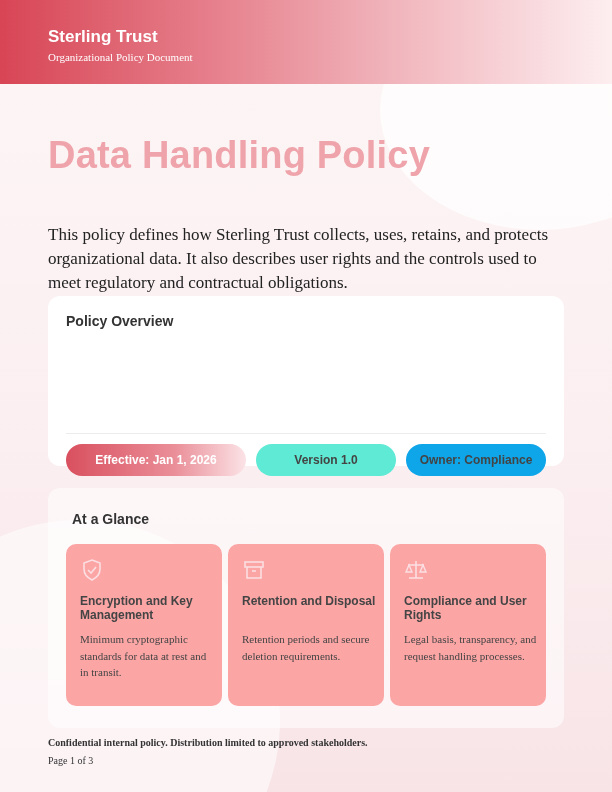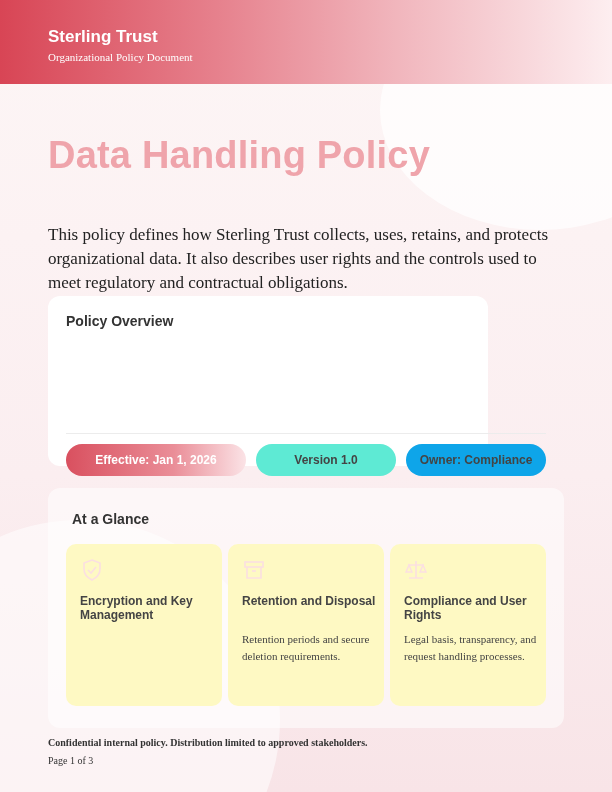--- a/index.html
+++ b/index.html
@@ -12,37 +12,37 @@
            background:#ffffff; opacity:.55; }
   .header { position:absolute; left:0; top:0; width:612px; height:84px;
             background: linear-gradient(90deg,#d84555 0%, #e6808c 35%, #f1b6bd 65%, #fdeef0 100%); }
   .brand { position:absolute; left:48px; top:27px; font-family:"Liberation Sans",sans-serif; font-weight:bold;
            font-size:17px; color:#fff; }
   .brand-sub { position:absolute; left:48px; top:51px; font-size:11px; color:#fff; font-family:"Liberation Serif",serif; }
   .title { position:absolute; left:48px; top:134px; font-family:"Liberation Sans",sans-serif; font-weight:bold;
            font-size:38px; color:#efa4ab; letter-spacing:.2px; }
   .intro { position:absolute; left:48px; top:223px; width:500px; font-family:"Liberation Serif",serif;
            font-size:17px; line-height:24px; color:#222; }
-  .card { position:absolute; left:48px; top:296px; width:440px; height:170px; background:#fff; border-radius:12px; }
+  .card { position:absolute; left:48px; top:296px; width:516px; height:170px; background:#fff; border-radius:12px; }
   .card h2 { position:absolute; left:18px; top:17px; margin:0; font-family:"Liberation Sans",sans-serif;
              font-weight:bold; font-size:14px; color:#333; }
   .card p { position:absolute; left:18px; top:48px; width:482px; margin:0; font-family:"Liberation Serif",serif;
             font-size:12px; line-height:19px; color:#333; }
   .divider { position:absolute; left:66px; top:433px; width:480px; height:1px; background:#ececec; }
   .pill { position:absolute; top:444px; height:32px; border-radius:16px; display:flex; align-items:center;
           justify-content:center; font-family:"Liberation Sans",sans-serif; font-weight:bold; font-size:12px; }
   .pill.eff { left:66px; width:180px; color:#fff;
               background:linear-gradient(90deg,#d9505f 0%,#ea8e98 60%,#fbe3e6 100%); }
   .pill.ver { left:256px; width:140px; background:#5eead4; color:#444; }
   .pill.own { left:406px; width:140px; background:#0ea5e9; color:#444; }
   .glance { position:absolute; left:48px; top:488px; width:516px; height:240px; background:rgba(255,255,255,.55);
             border-radius:12px; }
   .glance h2 { position:absolute; left:18px; top:17px; margin:6px; font-family:"Liberation Sans",sans-serif;
                font-weight:bold; font-size:14px; color:#333; }
-  .tile { position:absolute; top:544px; width:156px; height:162px; background:#fef9c3; border-radius:10px; }
+  .tile { position:absolute; top:544px; width:156px; height:162px; background:#fca5a5; border-radius:10px; }
   .tile .ic { position:absolute; left:14px; top:14px; width:24px; height:24px; }
   .tile h3 { position:absolute; left:14px; top:50px; width:134px; margin:0; font-family:"Liberation Sans",sans-serif;
              font-weight:bold; font-size:12px; line-height:14px; color:#444; }
   .tile p { position:absolute; left:14px; top:87px; width:134px; margin:0; font-family:"Liberation Serif",serif;
             font-size:11px; line-height:16.5px; color:#444; }
   .foot1 { position:absolute; left:48px; top:737px; font-size:10px; font-family:"Liberation Serif",serif; color:#333;font-weight:bold; }
   .foot2 { position:absolute; left:48px; top:755px; font-size:10px; font-family:"Liberation Serif",serif; color:#333; }
 </style>
 </head>
 <body>
@@ -69,20 +69,21 @@
 <div class="glance">
   <h2>At a Glance</h2>
 </div>
 
 <div class="tile" style="left:66px">
   <svg class="ic" viewBox="0 0 24 24">
     <path d="M12 2 L20 5 V11 C20 16 16 20 12 22 C8 20 4 16 4 11 V5 Z" fill="none" stroke="#fbdfe2" stroke-width="1.6"></path>
     <path d="M8 12 L11 15 L16 9" fill="none" stroke="#fbdfe2" stroke-width="1.6"></path>
   </svg>
   <h3>Encryption and Key Management</h3>
+  <p>Minimum cryptographic standards for data at rest and in transit.</p>
 </div>
 <div class="tile" style="left:228px">
   <svg class="ic" viewBox="0 0 24 24">
     <rect x="3" y="4" width="18" height="5" fill="none" stroke="#fbdfe2" stroke-width="1.6"></rect>
     <path d="M5 9 V20 H19 V9" fill="none" stroke="#fbdfe2" stroke-width="1.6"></path>
     <path d="M10 13 H14" stroke="#fbdfe2" stroke-width="1.6"></path>
   </svg>
   <h3>Retention and Disposal</h3>
   <p>Retention periods and secure deletion requirements.</p>
 </div>

